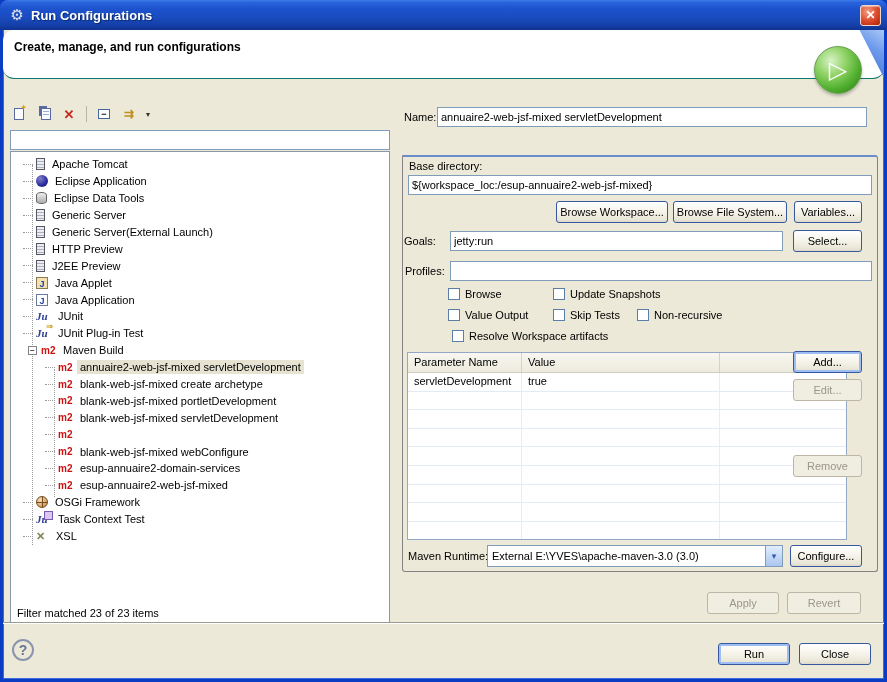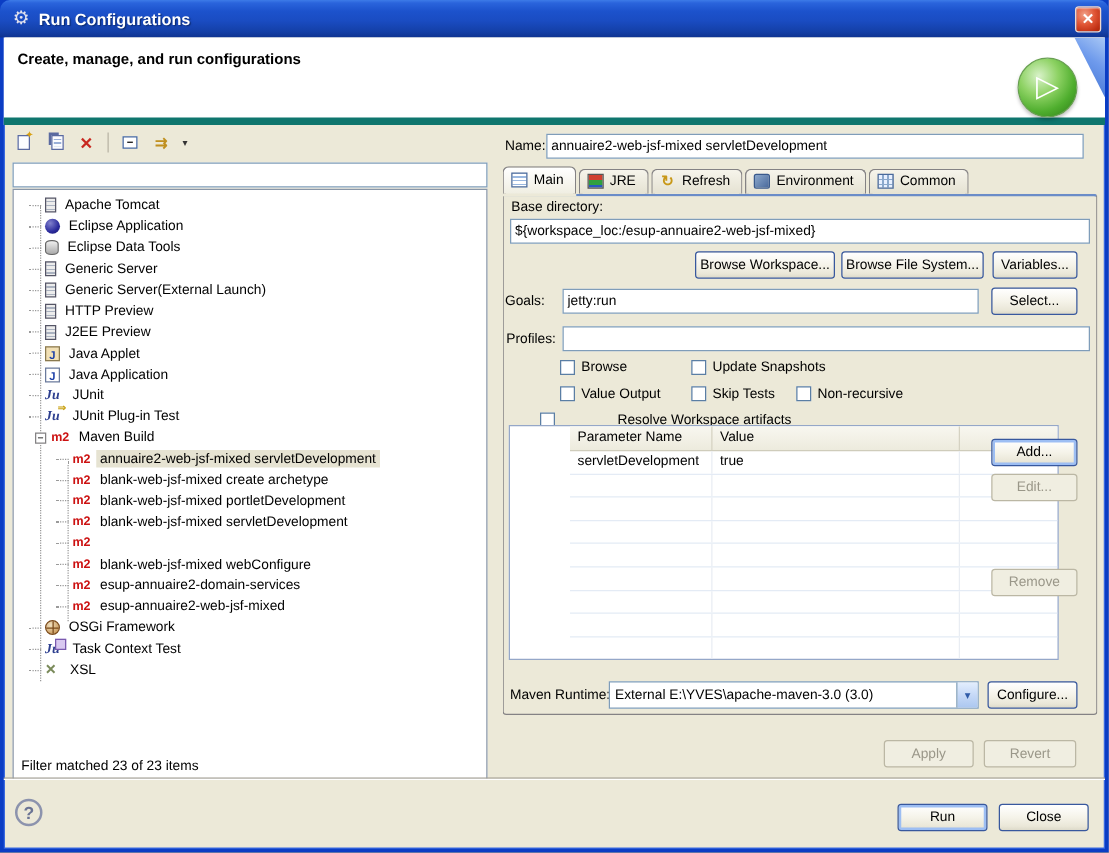--- a/index.html
+++ b/index.html
@@ -17,21 +17,21 @@
   }
   .titlebar .app-icon{ width:18px; height:18px; margin:0 5px 0 2px; color:#E2E2EE; font-size:15px; line-height:18px; text-align:center; }
   .titlebar .title{ color:#fff; font-weight:bold; font-size:13px; text-shadow:1px 1px 1px #0A2A70; flex:1; }
   .close-btn{
     width:21px; height:21px; border-radius:3px; border:1px solid #F0D8CC;
     background:radial-gradient(circle at 35% 30%,#F0A088,#E05535 45%,#C03014 80%,#A82808);
     color:#fff; font-weight:bold; font-size:12px; line-height:19px; text-align:center; cursor:pointer;
     box-shadow:inset 0 1px 1px rgba(255,255,255,.5);
   }
   
-  .banner{ position:absolute; left:3px; right:3px; top:30px; height:70px; background:#fff; border-bottom:6px solid #0f766e; }
+  .banner{ position:absolute; left:3px; right:3px; top:30px; height:49px; background:#fff; border-bottom:1px solid #0f766e;border-radius:11px; }
   .banner .subtitle{ position:absolute; left:11px; top:10px; font-weight:bold; font-size:12px; }
   .banner .corner{ position:absolute; right:0; top:0; width:34px; height:48px;
     background:linear-gradient(215deg,#A9C8F5 0%,#6E9AEC 35%,#2F62C8 100%);
     clip-path:polygon(28% 0,100% 0,100% 100%); }
   .run-circle{
     position:absolute; right:22px; top:16px; width:48px; height:48px; border-radius:50%;
     background:radial-gradient(circle at 35% 30%,#D8F2C8,#8ED264 35%,#4FAE2E 65%,#2E7F18 95%);
     border:1px solid #69A052; box-shadow:0 2px 3px rgba(0,0,0,.25);
     color:#fff; font-size:24px; line-height:46px; text-align:center;
   }
@@ -114,21 +114,21 @@
       repeating-linear-gradient(90deg,transparent 0 3px,#8AA8CC 3px 4px),
       repeating-linear-gradient(180deg,#E8F0FF 0 3px,#8AA8CC 3px 4px); }
   .tab-content{ position:absolute; left:402px; top:155px; width:476px; height:417px;
     border:1px solid #848284; border-top:2px solid #6A8CC8; border-radius:0 3px 3px 3px; background:#ECE9D8; }
   
   .lbl{ position:absolute; }
   .basedir-input{ position:absolute; left:408px; top:175px; width:464px; height:20px; }
   .goals-input{ position:absolute; left:450px; top:231px; width:333px; height:20px; }
   .profiles-input{ position:absolute; left:450px; top:261px; width:422px; height:20px; }
   
-  .param-table{ position:absolute; left:407px; top:340px; width:440px; height:188px; background:#fff; border:1px solid #95A7C8; overflow:hidden;padding-left:48px; }
+  .param-table{ position:absolute; left:407px; top:352px; width:440px; height:188px; background:#fff; border:1px solid #95A7C8; overflow:hidden; }
   .t-head{ display:flex; height:20px; background:linear-gradient(180deg,#F8F7F0,#EDEBDD); border-bottom:1px solid #CFCCBB; }
   .t-head .t-cell{ border-right:1px solid #D5D2C2; padding:3px 6px; }
   .t-row{ display:flex; height:18.6px; border-bottom:1px solid #E4EBF5; }
   .t-row .t-cell{ border-right:1px solid #E9EDF3; padding:2px 6px; }
   .t-cell.c0{ width:114px; flex:none; } .t-cell.c1{ width:198px; flex:none; } .t-cell.c2{ flex:1; border-right:none; }
   
   .combo{ position:absolute; left:487px; top:545px; width:296px; height:22px; border:1px solid #7F9DB9; background:#fff; display:flex; align-items:center; cursor:pointer; }
   .combo-text{ flex:1; padding:0 4px; white-space:nowrap; overflow:hidden; }
   .combo-arrow{ width:17px; height:100%; background:linear-gradient(180deg,#E3EEFD,#C6D9F7 50%,#ACC7F0); border-left:1px solid #7F9DB9;
     color:#2F5BA8; font-size:9px; line-height:20px; text-align:center; }
@@ -290,42 +290,20 @@
           <span class="ticon i-xsl"></span>
           <span class="tlabel">XSL</span>
         </div>
       </div>
     <div class="tree-status">Filter matched 23 of 23 items</div>
   </div>
 
   <span class="name-label lbl">Name:</span>
   <input class="xp-input name-input" value="annuaire2-web-jsf-mixed servletDevelopment" style="">
 
-  <div class="tabbar">
-    <span class="tab active">
-        <span class="tabi tabi-main"></span>
-        <span>Main</span>
-      </span>
-    <span class="tab">
-        <span class="tabi tabi-jre"></span>
-        <span>JRE</span>
-      </span>
-    <span class="tab">
-        <span class="tabi tabi-refresh"></span>
-        <span>Refresh</span>
-      </span>
-    <span class="tab">
-        <span class="tabi tabi-env"></span>
-        <span>Environment</span>
-      </span>
-    <span class="tab">
-        <span class="tabi tabi-common"></span>
-        <span>Common</span>
-      </span>
-  </div>
 
   <div class="tab-content"></div>
 
   <span class="lbl" style="left:409px;top:160px;">Base directory:</span>
   <input class="xp-input basedir-input" value="${workspace_loc:/esup-annuaire2-web-jsf-mixed}" style="">
   <button class="btn" style="left:556px;top:201px;width:112px;height:22px;">Browse Workspace...</button>
   <button class="btn" style="left:673px;top:201px;width:114px;height:22px;">Browse File System...</button>
   <button class="btn" style="left:794px;top:201px;width:68px;height:22px;">Variables...</button>
 
   <span class="lbl" style="left:404px;top:235px;">Goals:</span>
@@ -348,21 +326,21 @@
       <span>Value Output</span>
     </span>
   <span class="cb" style="left:553px;top:309px;">
       <span class="cbbox"></span>
       <span>Skip Tests</span>
     </span>
   <span class="cb" style="left:637px;top:309px;">
       <span class="cbbox"></span>
       <span>Non-recursive</span>
     </span>
-  <span class="cb" style="left:432px;top:330px;gap:45px;">
+  <span class="cb" style="left:452px;top:330px;">
       <span class="cbbox"></span>
       <span>Resolve Workspace artifacts</span>
     </span>
 
   <div class="param-table">
     <div class="t-head">
       <span class="t-cell c0">Parameter Name</span>
       <span class="t-cell c1">Value</span>
       <span class="t-cell c2"></span>
     </div>

